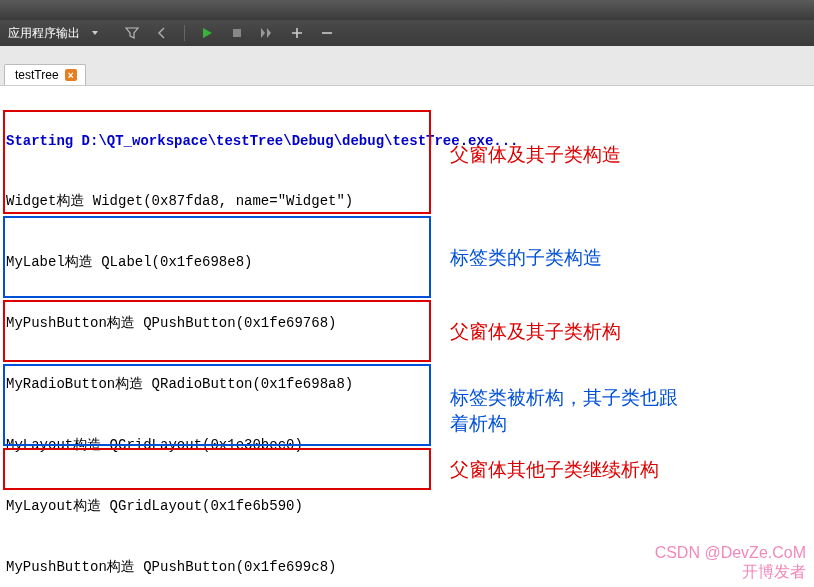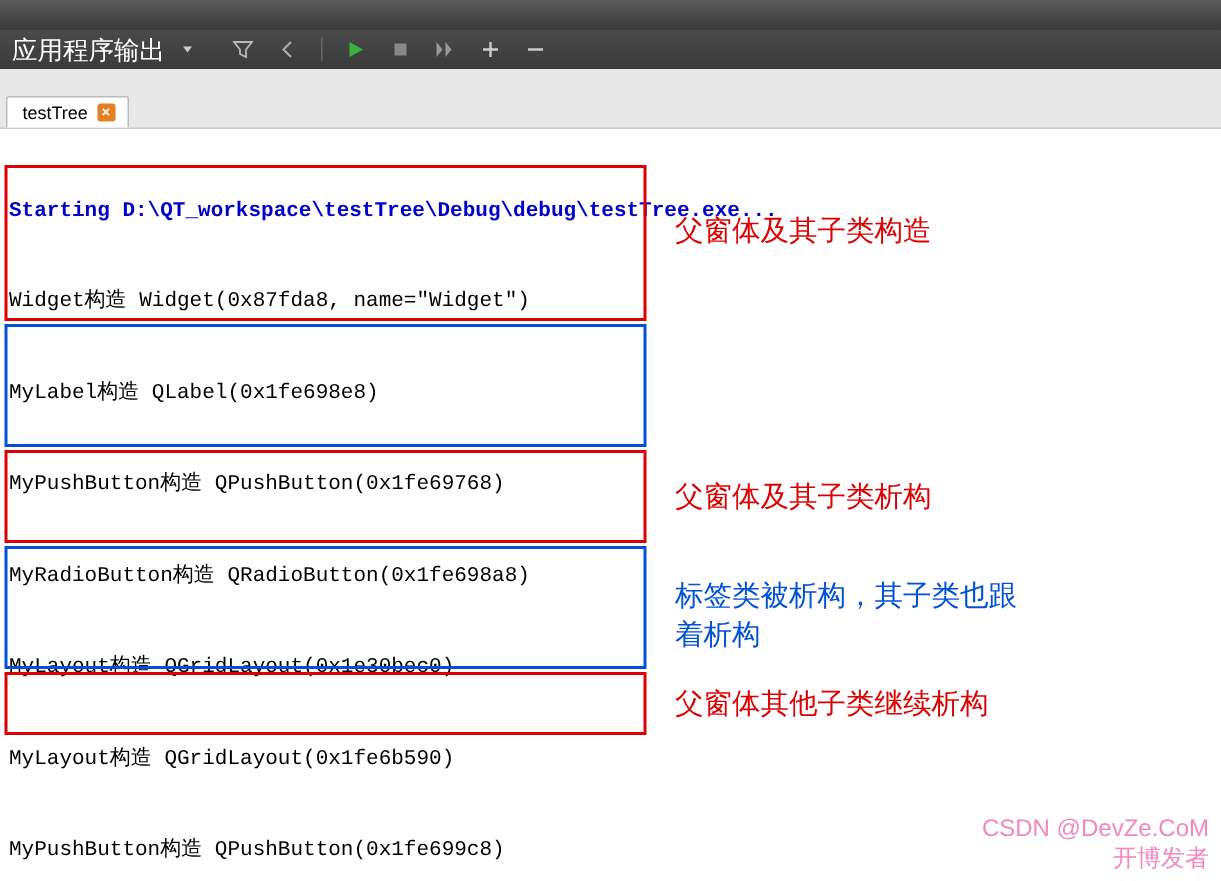--- a/index.html
+++ b/index.html
@@ -17,21 +17,21 @@
       display: flex;
       align-items: center;
     }
     .panel-header {
       height: 26px;
       background: linear-gradient(#4a4a4a, #3a3a3a);
       display: flex;
       align-items: center;
       color: #fff;
       font-family: "Microsoft YaHei", sans-serif;
-      font-size: 17px;
+      font-size: 12px;
       padding-left: 8px;
     }
     .panel-header .title {
       flex: 0 0 auto;
     }
     .panel-header .chevron {
       width: 18px;
       height: 18px;
       margin-left: 6px;
       display: flex;
@@ -208,20 +208,21 @@
 
   
   <div class="group red" style="left:3px; top:24px; width:428px; height:104px;"></div>
   <div class="group blue" style="left:3px; top:130px; width:428px; height:82px;"></div>
   <div class="group red" style="left:3px; top:214px; width:428px; height:62px;"></div>
   <div class="group blue" style="left:3px; top:278px; width:428px; height:82px;"></div>
   <div class="group red" style="left:3px; top:362px; width:428px; height:42px;"></div>
 
   
   <div class="annot red" style="left:450px; top:55px;">父窗体及其子类构造</div>
+  <div class="annot blue" style="left:450px; top:158px;">标签类的子类构造</div>
   <div class="annot red" style="left:450px; top:232px;">父窗体及其子类析构</div>
   <div class="annot blue" style="left:450px; top:298px;">标签类被析构，其子类也跟</div>
   <div class="annot blue" style="left:450px; top:324px;">着析构</div>
   <div class="annot red" style="left:450px; top:370px;">父窗体其他子类继续析构</div>
 </div>
 
 <div class="watermark">
   <div>CSDN @DevZe.CoM</div>
   <div style="text-align:right">开博发者</div>
 </div>

